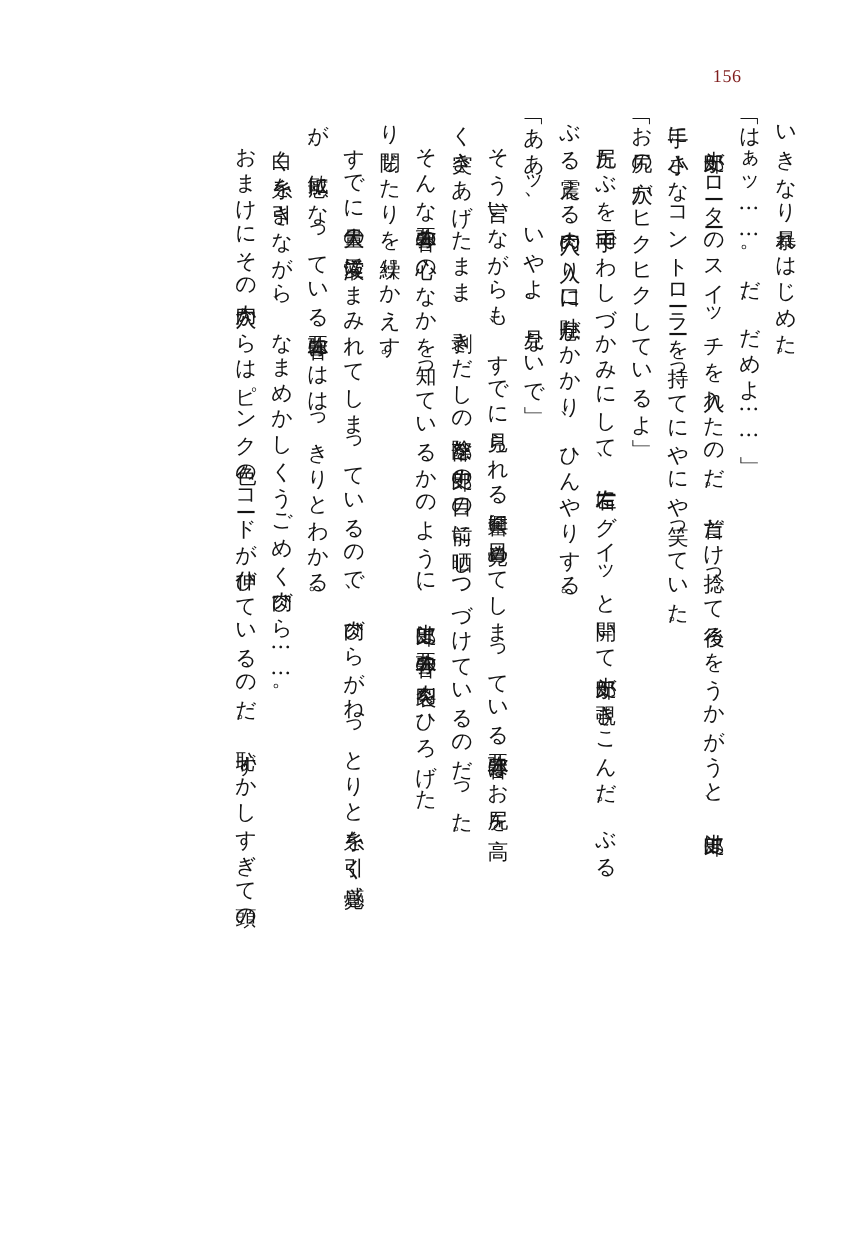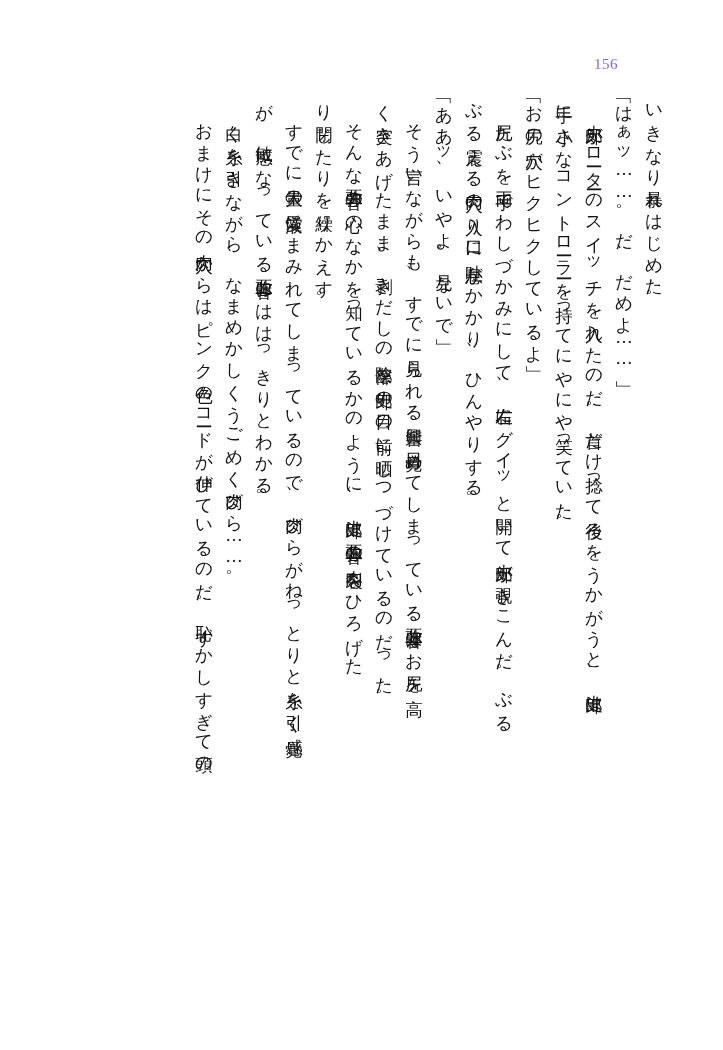--- a/index.html
+++ b/index.html
@@ -16,21 +16,21 @@
     font-family: "DejaVu Serif", "Liberation Serif", serif;
     color: #111111;
   }
   
   .page-number {
     position: absolute;
     top: 56px;
     right: 105px;
     font-size: 15px;
     letter-spacing: 0.5px;
-    color: #8b5cf6;
+    color: #7f1d1d;
     font-family: "Liberation Serif", serif;
   }
   
   .body-text {
     position: absolute;
     top: 92px;
     left: 62px;
     width: 600px;
     height: 880px;
     display: flex;

